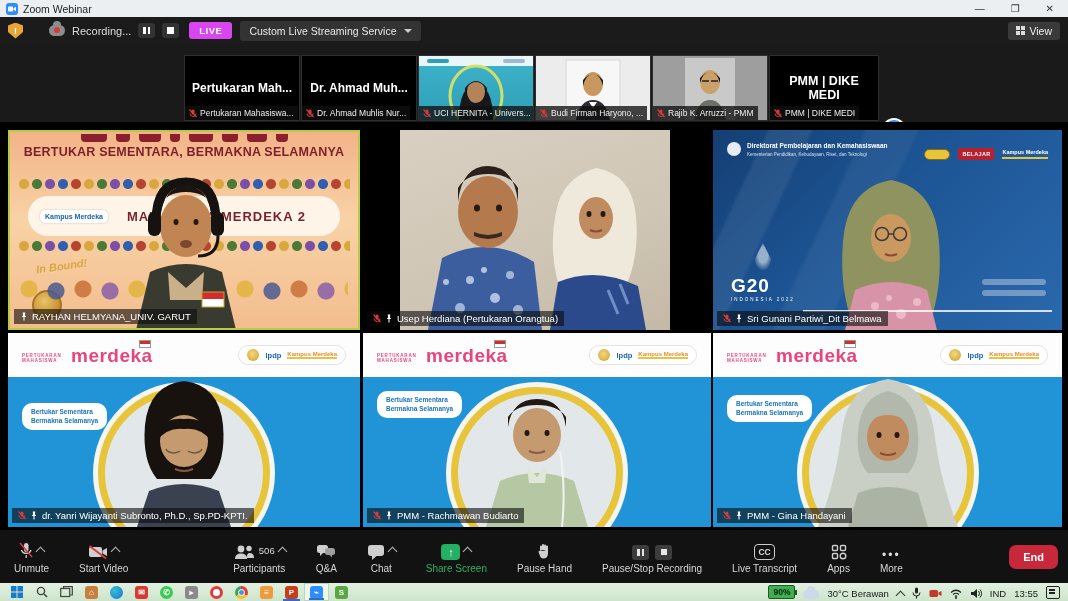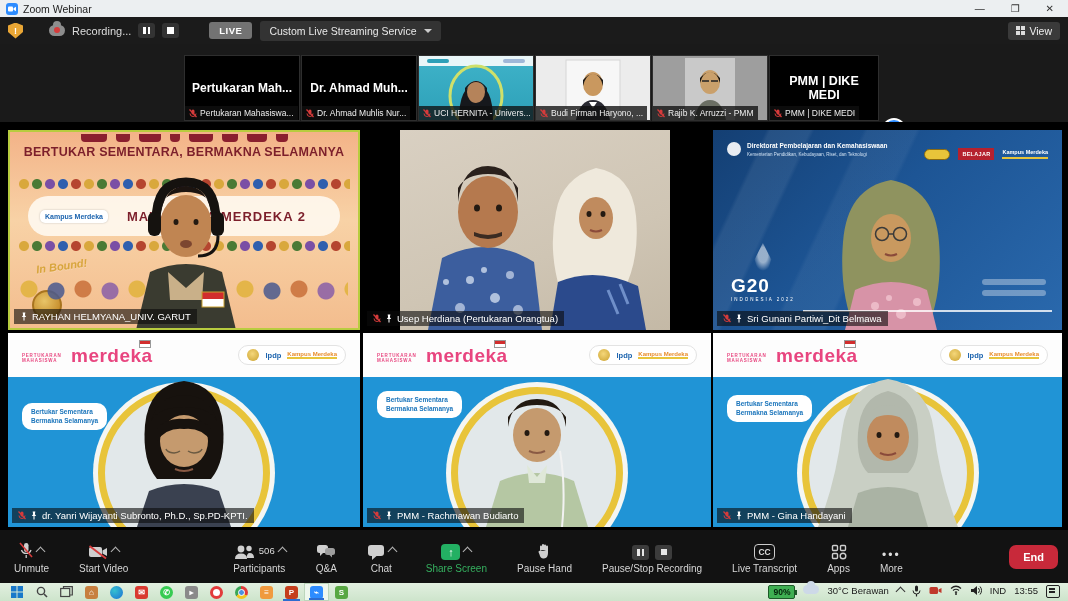--- a/index.html
+++ b/index.html
@@ -13,21 +13,21 @@
   
   #topbar{left:0;top:17px;width:1068px;height:27px;background:#1b1b1b;display:flex;align-items:center;padding:0 8px;box-sizing:border-box;gap:8px;}
   .shield{width:15px;height:16px;background:#e9a635;clip-path:polygon(50% 0,100% 18%,100% 60%,50% 100%,0 60%,0 18%);display:flex;align-items:center;justify-content:center;color:#fff;font-size:9px;font-weight:bold;}
   .recgroup{display:flex;align-items:center;gap:7px;margin-left:18px;color:#ddd;font-size:11px;}
   .cloudrec{position:relative;width:16px;height:11px;background:#8d8d8d;border-radius:6px;}
   .cloudrec:before{content:"";position:absolute;left:4px;top:-4px;width:8px;height:8px;background:#8d8d8d;border-radius:50%;}
   .cloudrec:after{content:"";position:absolute;left:5px;top:2px;width:6px;height:6px;background:#d63b3b;border-radius:50%;}
   .sqbtn{width:17px;height:15px;background:#333;border-radius:3px;display:flex;align-items:center;justify-content:center;gap:2px;}
   .pausebar{width:2.5px;height:7px;background:#fff;}
   .stopsq{width:7px;height:7px;background:#fff;}
-  .livebadge{background:#737373;color:#fff;font-size:9.5px;font-weight:bold;padding:3px 10px;border-radius:3px;letter-spacing:.5px;margin-left:22px;}
+  .livebadge{background:#d946ef;color:#fff;font-size:9.5px;font-weight:bold;padding:3px 10px;border-radius:3px;letter-spacing:.5px;margin-left:2px;}
   .streambtn{background:#333;color:#e8e8e8;font-size:10.5px;padding:4px 9px;border-radius:3px;display:flex;align-items:center;gap:7px;}
   .caret{width:0;height:0;border-left:4px solid transparent;border-right:4px solid transparent;border-top:4px solid #ccc;}
   .viewbtn{margin-left:auto;background:#3a3a3a;color:#eee;font-size:10.5px;padding:3px 8px;border-radius:3px;display:flex;align-items:center;gap:4px;}
   .gridicon{display:inline-grid;grid-template-columns:4px 4px;grid-gap:1px;}
   .gridicon i{width:4px;height:4px;background:#ddd;display:block;}
   
   #filmstrip{left:0;top:44px;width:1068px;height:78px;background:#1a1a1a;}
   .thumb{position:absolute;top:11px;width:116px;height:66px;background:#000;border:1px solid #2e2e2e;box-sizing:border-box;overflow:hidden;}
   .thumbtext{width:100%;height:100%;display:flex;align-items:center;justify-content:center;color:#fff;font-weight:bold;font-size:12px;text-align:center;padding:0 2px;box-sizing:border-box;}
   .thumblabel{position:absolute;left:0;bottom:0;display:flex;align-items:center;gap:3px;background:rgba(15,15,15,.78);color:#eee;font-size:8.5px;padding:2px 4px;max-width:112px;white-space:nowrap;}
@@ -102,21 +102,21 @@
   .morebtns{color:#ddd;font-size:12px;letter-spacing:2px;line-height:10px;}
   .endbtn{align-self:center;background:#c8293a;color:#fff;font-weight:bold;font-size:11px;border-radius:7px;padding:6px 14px;margin-left:6px;}
   .count{font-size:9.5px;color:#ddd;margin-bottom:4px;}
   
   #taskbar{left:0;top:583px;width:1068px;height:18px;background:linear-gradient(#e2f0e0,#cde4cb);display:flex;align-items:center;padding:0 4px;box-sizing:border-box;gap:0;}
   .tbicon{width:25px;height:18px;display:flex;align-items:center;justify-content:center;position:relative;}
   .tbicon svg{display:block;}
   .appbox{width:13px;height:13px;border-radius:3px;display:flex;align-items:center;justify-content:center;color:#fff;font-size:8px;font-weight:bold;}
   .active-underline:after{content:"";position:absolute;bottom:0;left:4px;right:4px;height:2px;background:#2d6cd0;}
   .zoom-active{background:#eef7ee;border:1px solid #bcd6bc;box-sizing:border-box;}
-  #tray{margin-left:auto;display:flex;align-items:flex-start;gap:8px;color:#1a1a1a;font-size:9.5px;padding-right:4px;}
+  #tray{margin-left:auto;display:flex;align-items:flex-end;gap:8px;color:#1a1a1a;font-size:9.5px;padding-right:4px;}
   .battery{background:#3faf52;border:1px solid #1d5a28;color:#04230b;font-size:8.5px;font-weight:bold;padding:1px 4px;border-radius:2px;position:relative;}
   .battery:after{content:"";position:absolute;right:-3px;top:4px;width:2px;height:5px;background:#1d5a28;}
   .cloudwx{width:16px;height:9px;background:#cdd9e8;border-radius:6px;position:relative;}
   .cloudwx:before{content:"";position:absolute;left:4px;top:-4px;width:8px;height:8px;background:#cdd9e8;border-radius:50%;}
   .upchev{width:6px;height:6px;border-left:1.5px solid #333;border-top:1.5px solid #333;transform:rotate(45deg);margin-top:3px;}
   .notifbox{width:12px;height:11px;border:1.5px solid #222;border-radius:2px;position:relative;}
   .notifbox:before{content:"";position:absolute;left:2px;top:2px;width:6px;height:1.5px;background:#222;}
   .notifbox:after{content:"";position:absolute;left:2px;top:5px;width:6px;height:1.5px;background:#222;}
 </style>
 </head>

